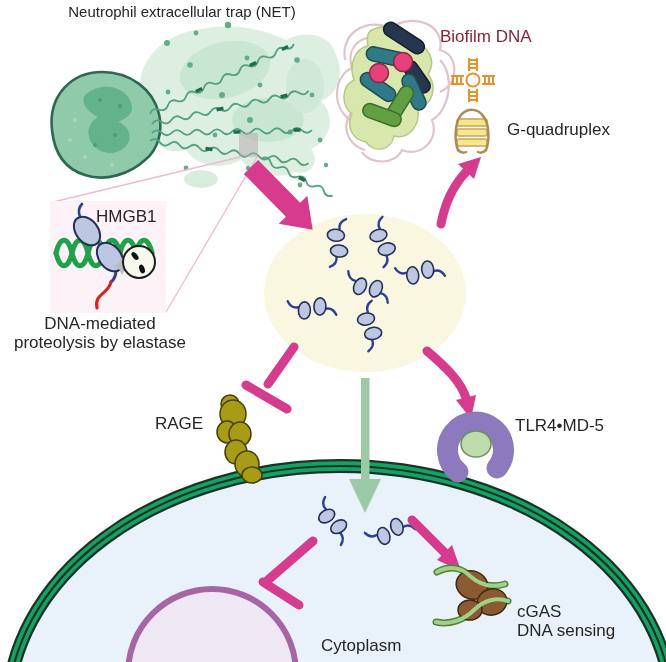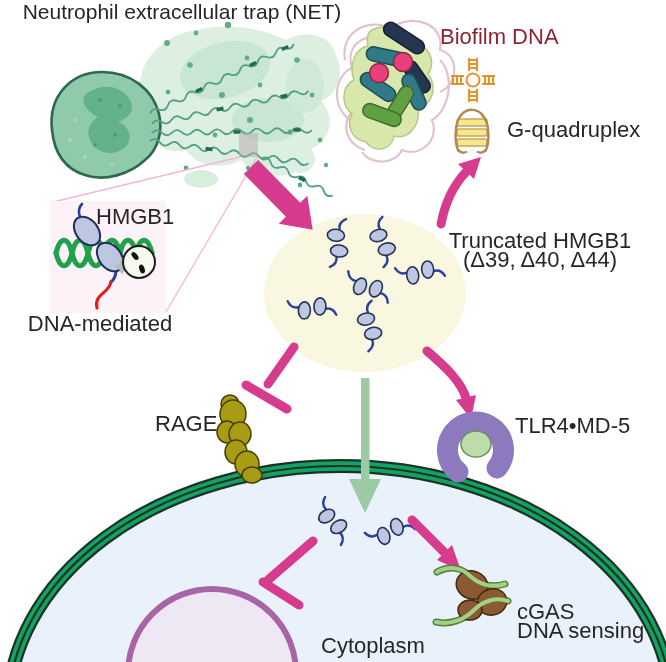--- a/index.html
+++ b/index.html
@@ -1,24 +1,24 @@
 <!DOCTYPE html>
 <html><head>
 <meta charset="utf-8">
 <style>
   html,body{margin:0;padding:0;background:#ffffff;}
   #figure{
     position:relative;width:666px;height:662px;overflow:hidden;background:#ffffff;
     font-family:"Liberation Sans", sans-serif;color:#222222;
   }
   #art{position:absolute;left:0;top:0;}
-  .lbl{position:absolute;font-size:22px;line-height:19px;color:#262626;white-space:nowrap;}
+  .lbl{position:absolute;font-size:17px;line-height:19px;color:#262626;white-space:nowrap;}
   .lbl.center{text-align:center;white-space:normal;}
   .maroon{color:#8b2433;}
-  #title-label{left:22px;top:2px;width:320px;text-align:center;font-size:21px;}
+  #title-label{left:22px;top:2px;width:320px;text-align:center;font-size:15px;}
   #hmgb1-label{left:96px;top:207px;}
   #inset-caption{left:2px;top:314px;width:196px;white-space:normal;}
   #biofilm-label{left:440px;top:27px;}
   #holliday-label{left:507px;top:70px;}
   #gquad-label{left:507px;top:120px;}
   #truncated-label{left:448px;top:231px;width:184px;text-align:center;white-space:normal;}
   #rage-label{left:155px;top:414px;}
   #tlr4-label{left:515px;top:416px;}
   #cgas-label{left:517px;top:602px;}
   #nucleus-label{left:164px;top:636px;width:96px;text-align:center;}
@@ -260,27 +260,24 @@
       <path d="M437,572 C450,565 462,568 470,576 C480,585 492,588 505,584"></path>
       <path d="M436,622 C450,625 464,620 474,610 C484,600 497,597 508,601"></path>
     </g>
   </g>
 </svg>
 
 <div class="lbl" id="title-label">Neutrophil extracellular trap (NET)</div>
 <div class="lbl" id="hmgb1-label">HMGB1</div>
 <div class="lbl center" id="inset-caption">
   <span>DNA-mediated</span><br>
+  <span>proteolysis by elastase</span>
 </div>
 <div class="lbl maroon" id="biofilm-label">Biofilm DNA</div>
 <div class="lbl" id="gquad-label">G-quadruplex</div>
-<div class="lbl center" id="truncated-label">
-  <span>Truncated HMGB1</span><br>
-  <span>(Δ39, Δ40, Δ44)</span>
-</div>
 <div class="lbl" id="rage-label">RAGE</div>
 <div class="lbl" id="tlr4-label">TLR4•MD-5</div>
 <div class="lbl" id="cgas-label">
   <span>cGAS</span><br>
   <span>DNA sensing</span>
 </div>
 <div class="lbl" id="cytoplasm-label">Cytoplasm</div>
 
 </div>
 

